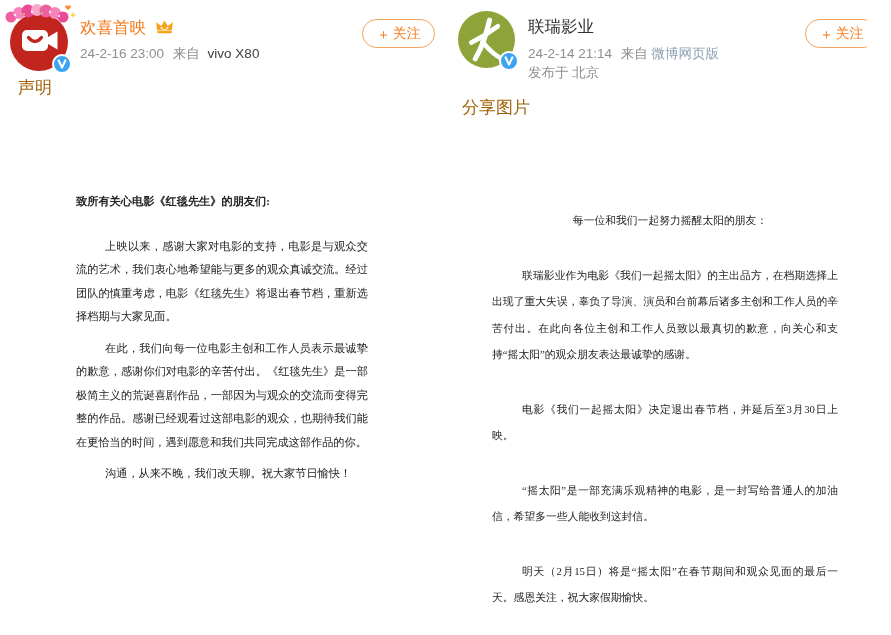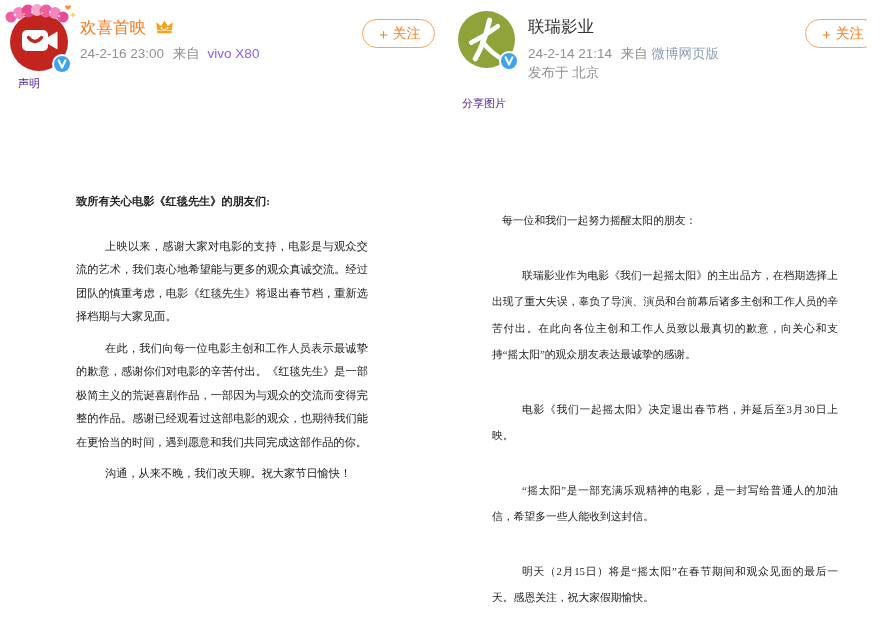--- a/index.html
+++ b/index.html
@@ -13,41 +13,41 @@
   .avatar.red{background:#c1251e;}
   .avatar.green{background:#8ea43b;}
   .garland{position:absolute;left:-7px;top:-11px;pointer-events:none;}
   .vbadge{position:absolute;right:-4px;bottom:-3px;width:20px;height:20px;display:block;}
 
   .uname{font-size:16.5px;font-weight:500;text-decoration:none;cursor:pointer;line-height:20px;}
   .uname.orange{color:#f5791d;}
   .uname.dark{color:#333;}
   .crown{vertical-align:-2px;margin-left:5px;}
   .meta{font-size:13.5px;color:#8f8f8f;line-height:19px;}
-  .meta .src{color:#8b5cf6;text-decoration:none;cursor:pointer;margin-left:4px;}
+  .meta .src{color:#404040;text-decoration:none;cursor:pointer;margin-left:4px;}
   .meta .src.muted{color:#8ea0b2;}
 
   .follow{width:73px;height:29px;border:1.5px solid #f2a45c;border-radius:15px;background:#fff;
           color:#f57c1e;font-size:14px;font-family:"Liberation Sans",sans-serif;cursor:pointer;
           display:flex;align-items:center;justify-content:center;gap:2px;padding:0;}
   .follow .plus{font-size:14px;line-height:1;}
 
-  .post-text{font-size:11px;color:#4c1d95;}
+  .post-text{font-size:17px;color:#a16207;}
 
   
   .letter{font-family:"Liberation Serif","DejaVu Serif",serif;color:#222;text-align:justify;cursor:pointer;}
   .letter p{margin:0;}
 
   .letter-left{width:292px;font-size:11.2px;line-height:23.5px;}
   .letter-left .l-title{font-weight:bold;margin:0 0 21px 0;text-align:left;}
   .letter-left p{margin-top:8px;text-indent:29px;}
   .letter-left .l-sign{text-align:right;margin-top:19px;padding-right:2px;}
 
   .letter-right{width:346px;font-size:10.8px;line-height:26.5px;}
-  .letter-right .l-title{margin:0 0 26px 0;padding-left:10px;text-align:left;}
+  .letter-right .l-title{margin:0 0 26px 0;padding-left:10px;text-align:center;}
   .letter-right p{margin-top:28px;text-indent:30px;}
   .letter-right .l-sign{text-align:right;margin-top:22px;}
   .letter-right .l-date{text-align:left;}
 </style>
 </head>
 <body>
 
 <div class="page">
 
   <div class="abs avatar-wrap" style="left:10px;top:13px;">

